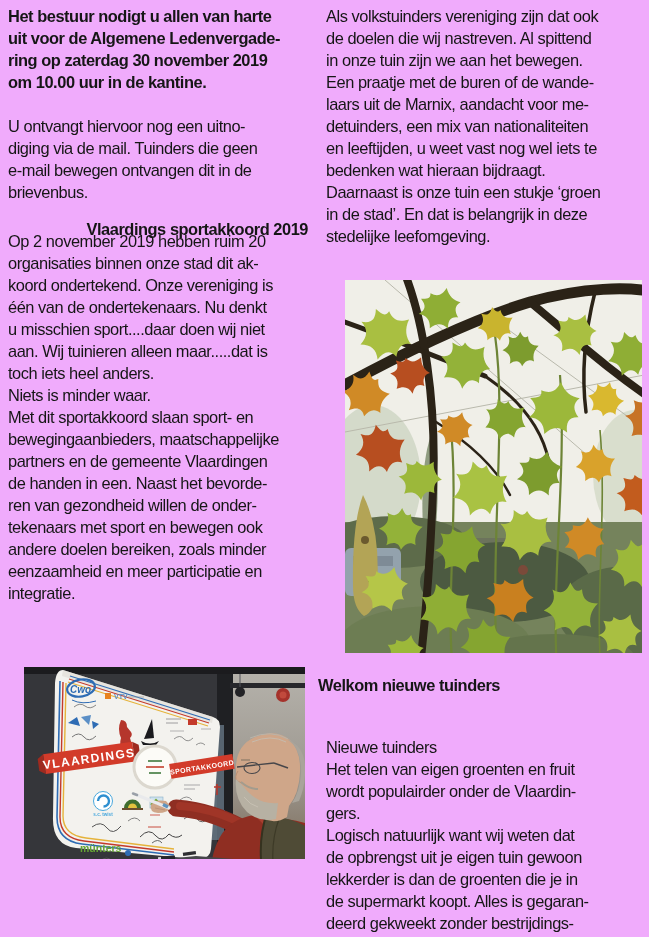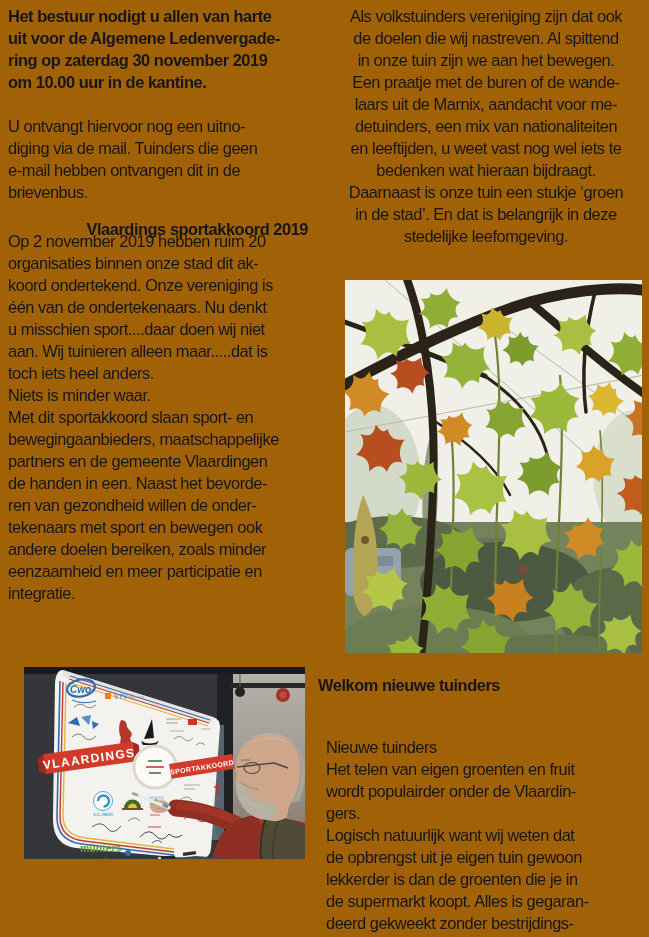--- a/index.html
+++ b/index.html
@@ -3,21 +3,21 @@
 <meta charset="utf-8">
 <style>
   * { box-sizing: border-box; }
   html, body { margin: 0; padding: 0; }
   body {
     width: 649px; height: 937px; overflow: hidden;
     background: #ffffff;
     font-family: "Liberation Sans", sans-serif;
     color: #161616;
   }
-  .page { position: relative; width: 649px; height: 937px; background:#a16207; }
+  .page { position: relative; width: 649px; height: 937px; background:#f0abfc; }
   .tb {
     position: absolute; margin: 0;
     white-space: pre-line;
     font-size: 16.4px; line-height: 22px; letter-spacing: -0.45px;
     font-weight: 400; color:#161616;
   }
   .b { font-weight: 700; }
   figure.photo { position: absolute; margin: 0; padding: 18px; overflow: hidden; }
   svg { display: block; }
   svg text { font-family: "Liberation Sans", sans-serif; }
@@ -27,21 +27,21 @@
 
 <div class="page">
 
   <p class="tb b" style="left:8px; top:5px; width:300px;">Het bestuur nodigt u allen van harte
 uit voor de Algemene Ledenvergade-
 ring op zaterdag 30 november 2019
 om 10.00 uur in de kantine.</p>
 
   <p class="tb" style="left:8px; top:115px; width:300px;">U ontvangt hiervoor nog een uitno-
 diging via de mail. Tuinders die geen
-e-mail hebben ontvangen dit in de
+e-mail bewegen ontvangen dit in de
 brievenbus.</p>
 
   <h2 class="tb b" style="left:8px; top:218px; width:300px;text-align:right;">Vlaardings sportakkoord 2019</h2>
 
   <p class="tb" style="left:8px; top:230px; width:300px;">Op 2 november 2019 hebben ruim 20
 organisaties binnen onze stad dit ak-
 koord ondertekend. Onze vereniging is
 één van de ondertekenaars. Nu denkt
 u misschien sport....daar doen wij niet
 aan. Wij tuinieren alleen maar.....dat is
@@ -195,21 +195,21 @@
         <rect x="136" y="189" width="15" height="3.6" fill="#26262a" transform="rotate(-4 143 191)"></rect>
         <rect x="134" y="189.6" width="3" height="3" fill="#dddddd" transform="rotate(-4 143 191)"></rect>
         <rect x="159" y="185" width="13" height="3.2" fill="#2e2e32" transform="rotate(-8 165 187)"></rect>
         <path d="M262,210 Q243,194 224,199 L208,206 L214,210 Z" fill="#8f2e22"></path>
         <ellipse cx="207" cy="204" rx="8" ry="5" fill="#cfa689"></ellipse>
         <path d="M163,207 L206,201" stroke="#dfe0e2" stroke-width="2.6" stroke-linecap="round"></path>
       </g>
     </svg>
   </figure>
 
-  <p class="tb" style="left:326px; top:5px; width:320px;text-align:center;">Als volkstuinders vereniging zijn dat ook
+  <p class="tb" style="left:326px; top:5px; width:320px;">Als volkstuinders vereniging zijn dat ook
 de doelen die wij nastreven. Al spittend
 in onze tuin zijn we aan het bewegen.
 Een praatje met de buren of de wande-
 laars uit de Marnix, aandacht voor me-
 detuinders, een mix van nationaliteiten
 en leeftijden, u weet vast nog wel iets te
 bedenken wat hieraan bijdraagt.
 Daarnaast is onze tuin een stukje ‘groen
 in de stad’. En dat is belangrijk in deze
 stedelijke leefomgeving.</p>

